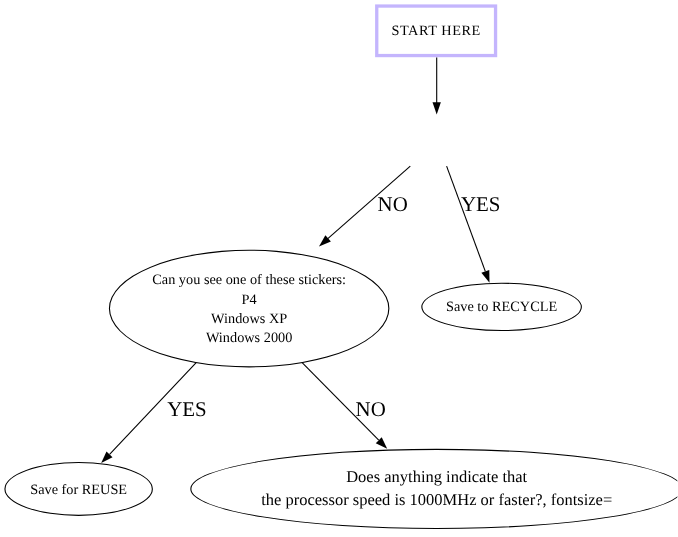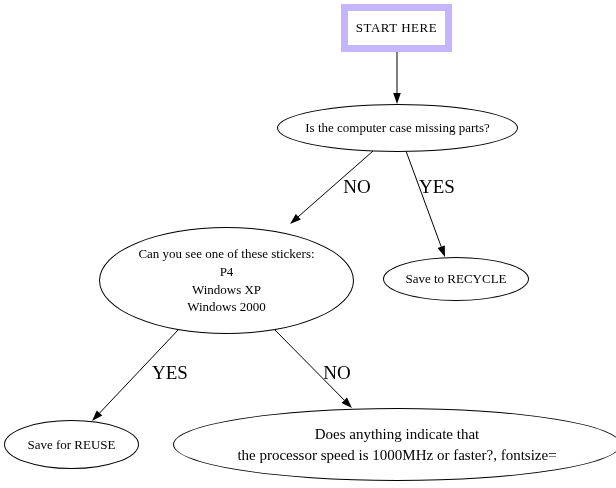--- a/index.html
+++ b/index.html
@@ -23,21 +23,21 @@
     display: flex;
     align-items: center;
     justify-content: center;
     text-align: center;
     font-size: 13px;
     line-height: 1.35;
     white-space: pre-line;
     background: #ffffff;
   }
   .ellipse { border: 1px solid #000000; border-radius: 50%; }
-  .rect-bold { border: 7px solid #c4b5fd; letter-spacing: 0.5px; }
+  .rect-bold { border: 3px solid #c4b5fd; letter-spacing: 0.5px; }
 
   .node-start    { left: 341px; top: 4px;   width: 111px; height: 48px; }
   .node-case     { left: 277px; top: 104px; width: 241px; height: 48px; }
   .node-stickers { left: 99px;  top: 227px; width: 255px; height: 107px; }
   .node-recycle  { left: 383px; top: 257px; width: 146px; height: 44px; }
   .node-reuse    { left: 4px;   top: 420px; width: 135px; height: 49px; justify-content: center; }
   .node-speed    { left: 173px; top: 408px; width: 448px; height: 73px; font-size: 15px; }
 
   .edge-label {
     position: absolute;
@@ -70,23 +70,20 @@
     <polygon fill="#000000" stroke="none" points="92,421 102.3,415.6 96.8,410.4"></polygon>
 
     <line x1="274" y1="329" x2="344.3" y2="400.2"></line>
     <polygon fill="#000000" stroke="none" points="352,408 347,397.5 341.6,402.9"></polygon>
   </svg>
 
   <div class="node rect-bold node-start">
     <span>START HERE</span>
   </div>
 
-  <div class="node ellipse node-case">
-    <span>Is the computer case missing parts?</span>
-  </div>
 
   <div class="node ellipse node-stickers">
     <span>Can you see one of these stickers:
 P4
 Windows XP
 Windows 2000</span>
   </div>
 
   <div class="node ellipse node-recycle">
     <span>Save to RECYCLE</span>

